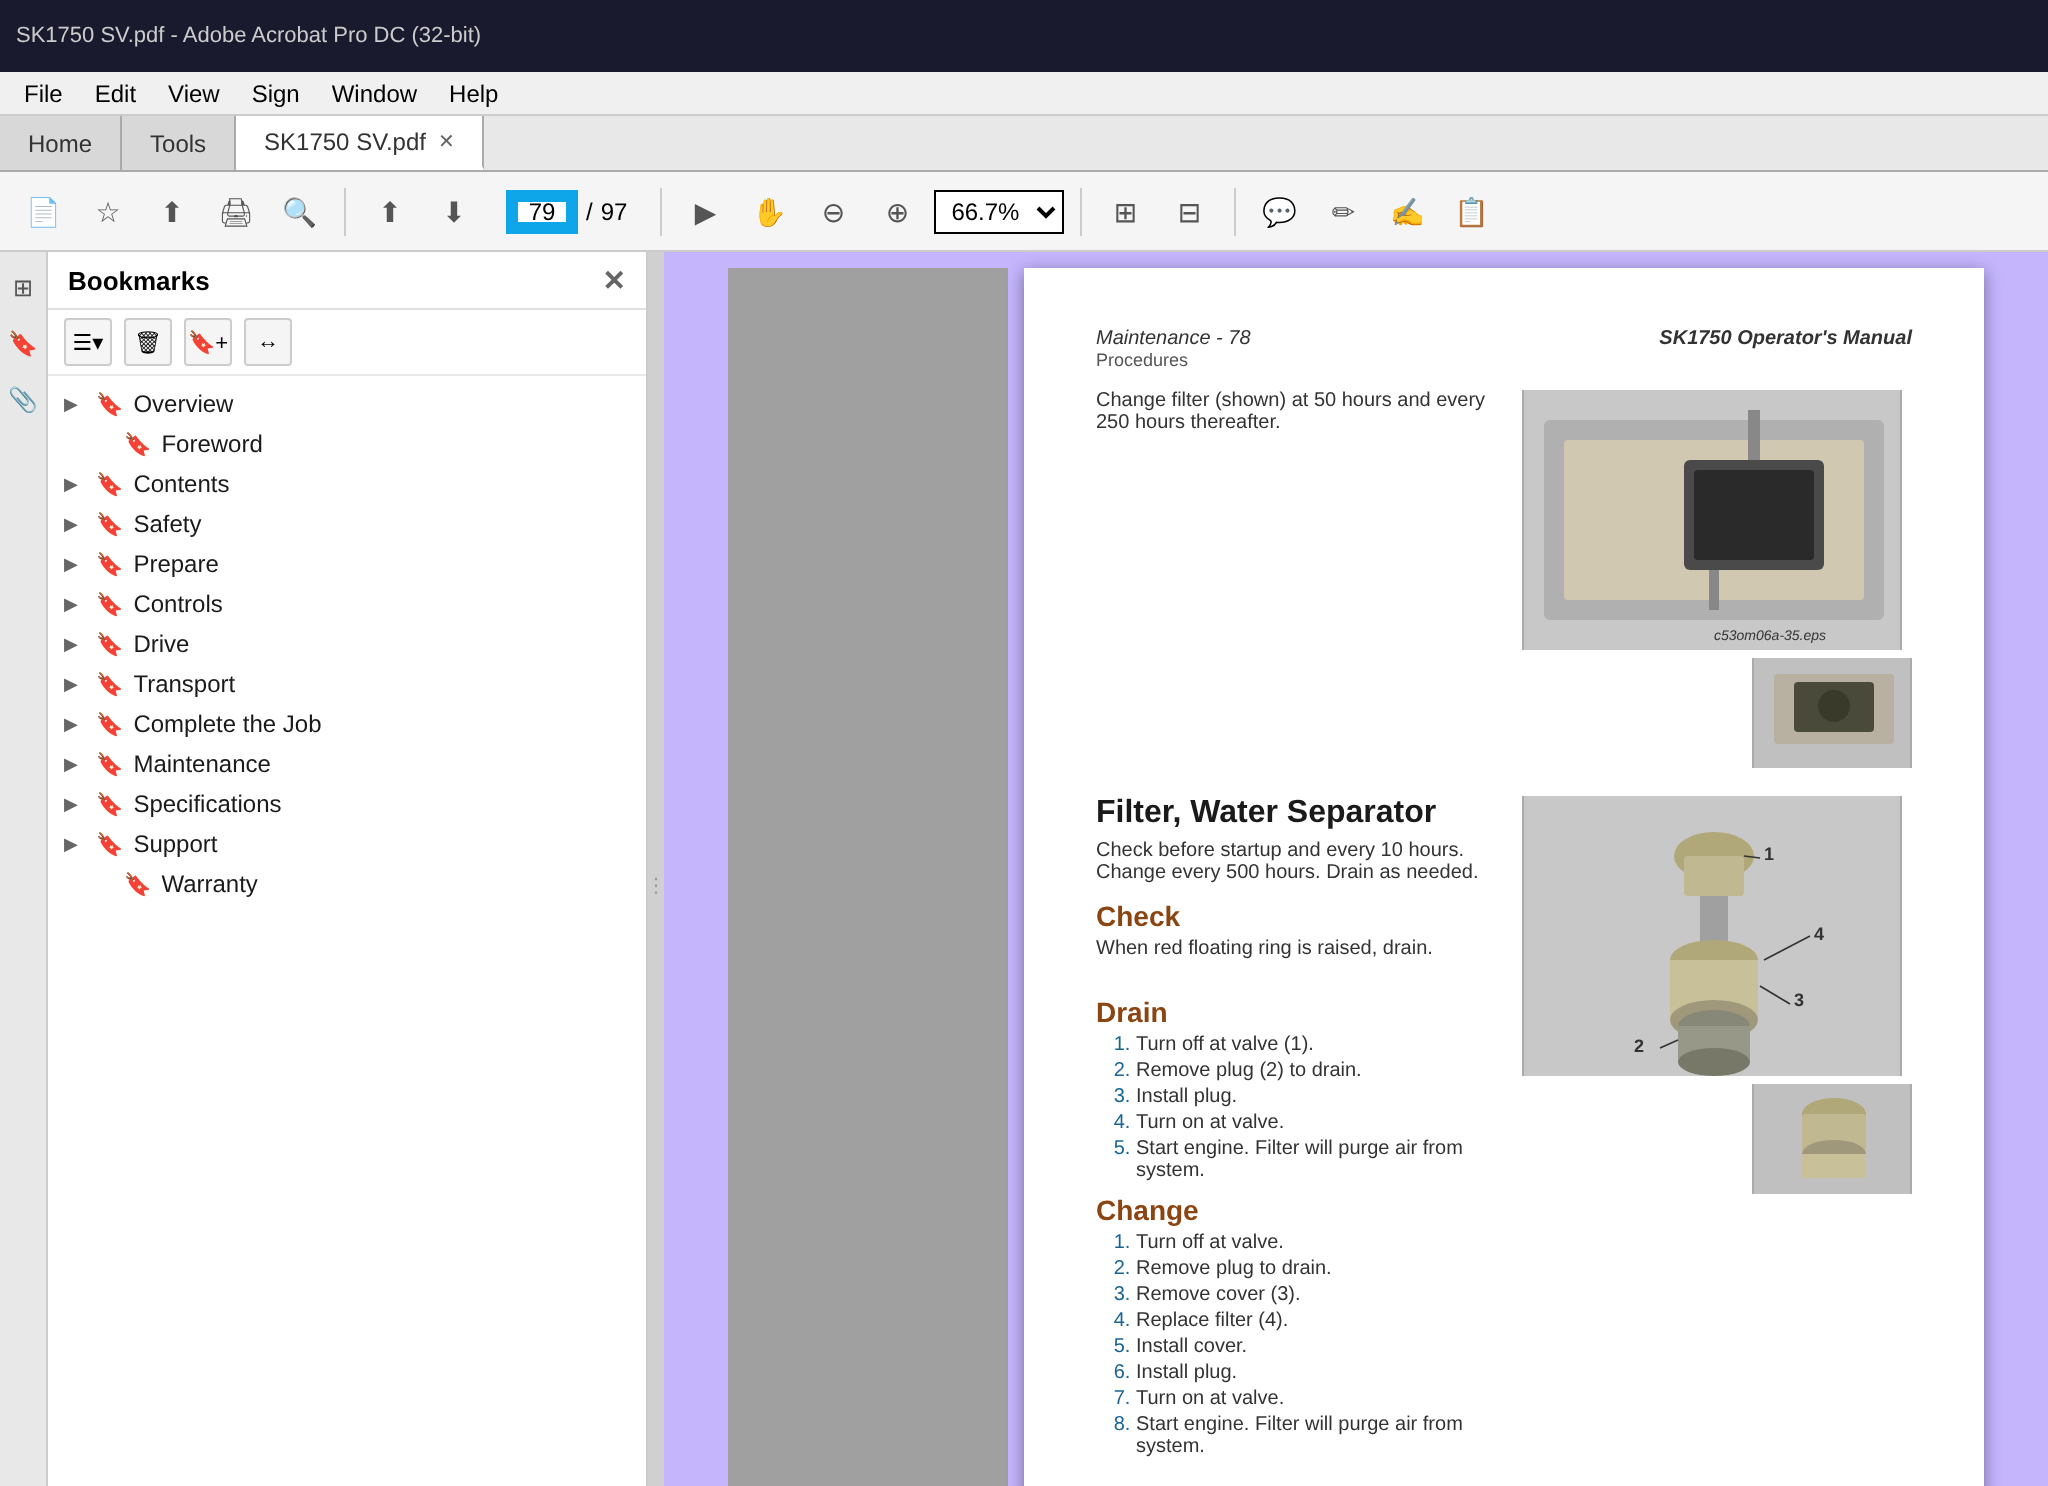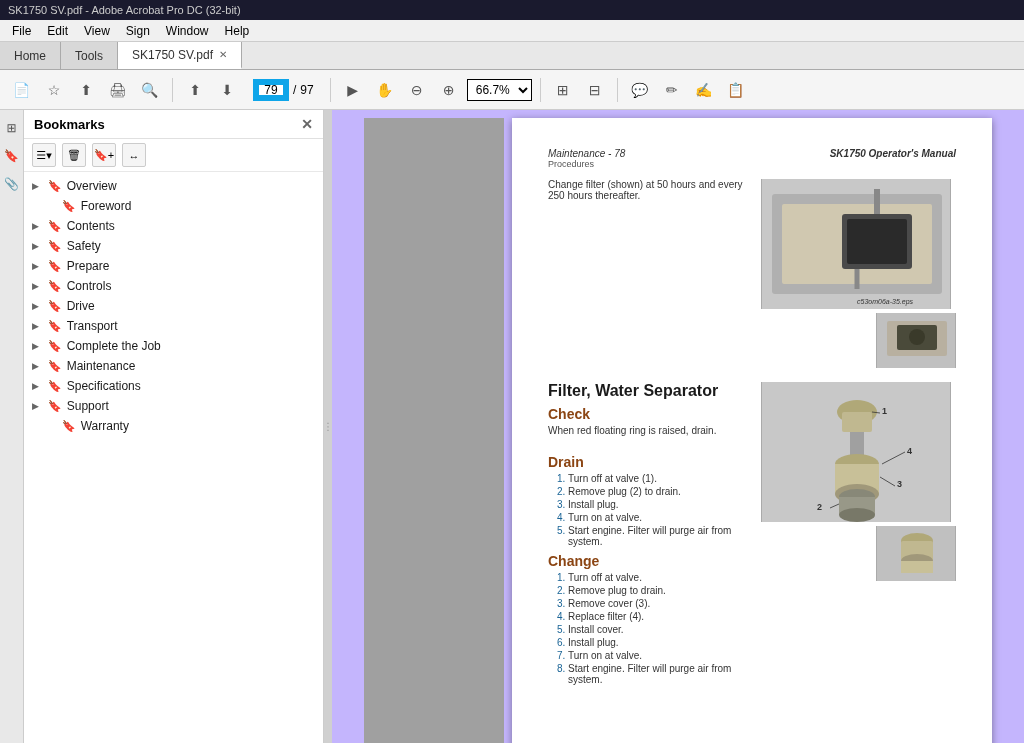--- a/index.html
+++ b/index.html
@@ -6,21 +6,21 @@
     body { font-family: Arial, sans-serif; font-size: 12px; background: #f0f0f0; width: 1024px; height: 743px; overflow: hidden; }
 
     
     .title-bar {
       background: #1a1a2e;
       color: #ccc;
       font-size: 11px;
       padding: 3px 8px;
       display: flex;
       align-items: center;
-      height: 20px;
+      height: 36px;
       text-align: right;
     }
 
     
     .menu-bar {
       background: #f0f0f0;
       display: flex;
       align-items: center;
       height: 22px;
       border-bottom: 1px solid #ccc;
@@ -538,20 +538,21 @@
               <rect x="20" y="12" width="40" height="25" fill="#4a4a3a" rx="2"></rect>
               <circle cx="40" cy="24" r="8" fill="#3a3a2a"></circle>
             </svg>
           </div>
         </div>
       </div>
 
       <div class="content-row" style="margin-bottom:6px;">
         <div class="content-left">
           <div class="section-title">Filter, Water Separator</div>
+          <div class="section-desc">Check before startup and every 10 hours. Change every 500 hours. Drain as needed.</div>
 
           <div class="subsection-title">Check</div>
           <div class="subsection-text">When red floating ring is raised, drain.</div>
 
           <div class="subsection-title">Drain</div>
           <ol class="ordered-list">
             <li><span>Turn off at valve (1).</span></li>
             <li><span>Remove plug (2) to drain.</span></li>
             <li><span>Install plug.</span></li>
             <li><span>Turn on at valve.</span></li>

